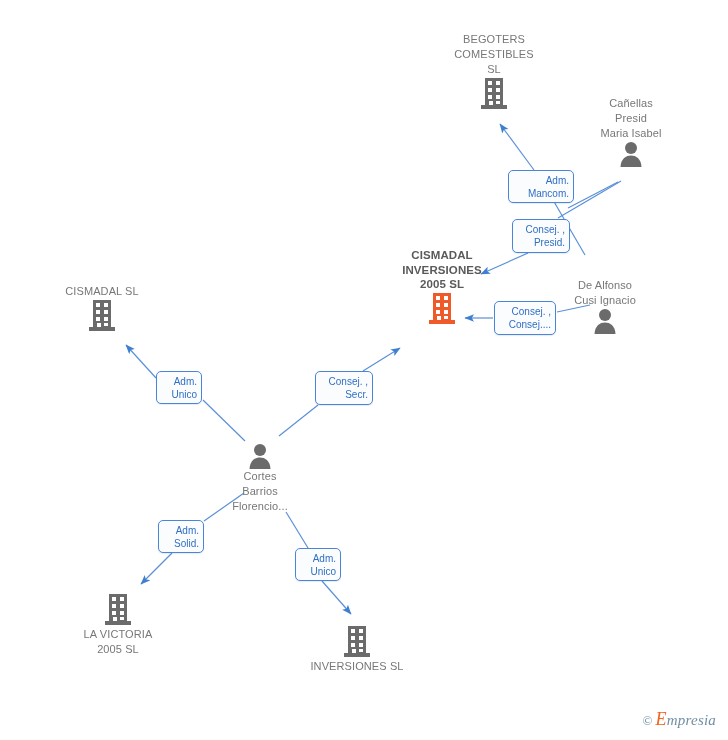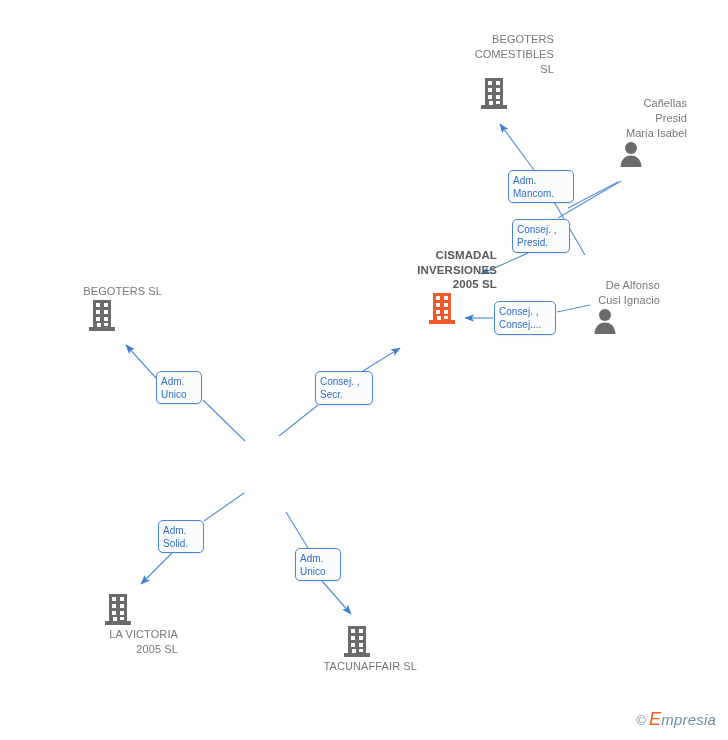--- a/index.html
+++ b/index.html
@@ -19,21 +19,21 @@
   }
   #edges {
     position: absolute;
     left: 0;
     top: 0;
     width: 728px;
     height: 740px;
   }
   .node {
     position: absolute;
-    text-align: right;
+    text-align: center;
   }
   .node-icon {
     display: block;
     margin: 0 auto;
   }
   .node-label {
     font-size: 11px;
     line-height: 15px;
     color: #777777;
     white-space: pre-line;
@@ -47,32 +47,32 @@
   }
   .edge-label {
     position: absolute;
     box-sizing: border-box;
     background: #fbfcfe;
     border: 1.4px solid #4a86d8;
     border-radius: 5px;
     color: #2f6fc4;
     font-size: 10px;
     line-height: 13px;
-    text-align: left;
+    text-align: right;
     padding: 3px 4px;
     white-space: pre-line;
     box-shadow: 0 1px 1px rgba(60,90,140,0.12);
   }
   .watermark {
     position: absolute;
     right: 12px;
     bottom: 10px;
     font-size: 15px;
     color: #6f8fa3;
-    font-family: Liberation Sans, sans-serif;
+    font-family: Liberation Serif, serif;
     font-style: italic;
     letter-spacing: 0.2px;
   }
   .watermark .c-mark {
     font-style: normal;
     font-size: 13px;
     color: #6f8fa3;
     margin-right: 3px;
   }
   .watermark .e-mark {
@@ -172,35 +172,44 @@
   <div class="node" style="left:550px; top:253px; width:110px;margin-top:25px;">
     <div class="node-label">De Alfonso
 Cusi Ignacio</div>
     <svg class="node-icon" width="26" height="26" viewBox="0 0 26 26">
       <circle cx="13" cy="7" r="6" fill="#6b6b6b"></circle>
       <path d="M2.5,26 C3,17.5 8,14.5 13,14.5 C18,14.5 23,17.5 23.5,26 Z" fill="#6b6b6b"></path>
     </svg>
   </div>
 
   <div class="node" style="left:42px; top:284px; width:120px;">
-    <div class="node-label">BEGOTERS SL</div>
-    <svg class="node-icon" width="28" height="34" viewBox="0 0 28 34">
-      <rect x="5" y="1" width="18" height="27" fill="#6b6b6b"></rect>
-      <rect x="1" y="28" width="26" height="4" fill="#6b6b6b"></rect>
-      <rect x="8" y="4" width="4" height="4" fill="#ffffff"></rect>
-      <rect x="16" y="4" width="4" height="4" fill="#ffffff"></rect>
-      <rect x="8" y="11" width="4" height="4" fill="#ffffff"></rect>
-      <rect x="16" y="11" width="4" height="4" fill="#ffffff"></rect>
-      <rect x="8" y="18" width="4" height="4" fill="#ffffff"></rect>
-      <rect x="16" y="18" width="4" height="4" fill="#ffffff"></rect>
-      <rect x="9" y="24" width="4" height="4" fill="#ffffff"></rect>
-      <rect x="16" y="24" width="4" height="3" fill="#ffffff"></rect>
-    </svg>
-  </div>
-
+    <div class="node-label">CISMADAL SL</div>
+    <svg class="node-icon" width="28" height="34" viewBox="0 0 28 34">
+      <rect x="5" y="1" width="18" height="27" fill="#6b6b6b"></rect>
+      <rect x="1" y="28" width="26" height="4" fill="#6b6b6b"></rect>
+      <rect x="8" y="4" width="4" height="4" fill="#ffffff"></rect>
+      <rect x="16" y="4" width="4" height="4" fill="#ffffff"></rect>
+      <rect x="8" y="11" width="4" height="4" fill="#ffffff"></rect>
+      <rect x="16" y="11" width="4" height="4" fill="#ffffff"></rect>
+      <rect x="8" y="18" width="4" height="4" fill="#ffffff"></rect>
+      <rect x="16" y="18" width="4" height="4" fill="#ffffff"></rect>
+      <rect x="9" y="24" width="4" height="4" fill="#ffffff"></rect>
+      <rect x="16" y="24" width="4" height="3" fill="#ffffff"></rect>
+    </svg>
+  </div>
+
+  <div class="node" style="left:205px; top:443px; width:110px;">
+    <svg class="node-icon" width="26" height="26" viewBox="0 0 26 26">
+      <circle cx="13" cy="7" r="6" fill="#6b6b6b"></circle>
+      <path d="M2.5,26 C3,17.5 8,14.5 13,14.5 C18,14.5 23,17.5 23.5,26 Z" fill="#6b6b6b"></path>
+    </svg>
+    <div class="node-label">Cortes
+Barrios
+Florencio...</div>
+  </div>
 
   <div class="node" style="left:58px; top:593px; width:120px;">
     <svg class="node-icon" width="28" height="34" viewBox="0 0 28 34">
       <rect x="5" y="1" width="18" height="27" fill="#6b6b6b"></rect>
       <rect x="1" y="28" width="26" height="4" fill="#6b6b6b"></rect>
       <rect x="8" y="4" width="4" height="4" fill="#ffffff"></rect>
       <rect x="16" y="4" width="4" height="4" fill="#ffffff"></rect>
       <rect x="8" y="11" width="4" height="4" fill="#ffffff"></rect>
       <rect x="16" y="11" width="4" height="4" fill="#ffffff"></rect>
       <rect x="8" y="18" width="4" height="4" fill="#ffffff"></rect>
@@ -218,21 +227,21 @@
       <rect x="1" y="28" width="26" height="4" fill="#6b6b6b"></rect>
       <rect x="8" y="4" width="4" height="4" fill="#ffffff"></rect>
       <rect x="16" y="4" width="4" height="4" fill="#ffffff"></rect>
       <rect x="8" y="11" width="4" height="4" fill="#ffffff"></rect>
       <rect x="16" y="11" width="4" height="4" fill="#ffffff"></rect>
       <rect x="8" y="18" width="4" height="4" fill="#ffffff"></rect>
       <rect x="16" y="18" width="4" height="4" fill="#ffffff"></rect>
       <rect x="9" y="24" width="4" height="4" fill="#ffffff"></rect>
       <rect x="16" y="24" width="4" height="3" fill="#ffffff"></rect>
     </svg>
-    <div class="node-label">TACUNAFFAIR SL</div>
+    <div class="node-label">INVERSIONES SL</div>
   </div>
 
   <div class="edge-label" style="left:508px; top:170px; width:66px; height:33px;">Adm.
 Mancom.</div>
 
   <div class="edge-label" style="left:512px; top:219px; width:58px; height:34px;">Consej. ,
 Presid.</div>
 
   <div class="edge-label" style="left:494px; top:301px; width:62px; height:34px;">Consej. ,
 Consej....</div>

